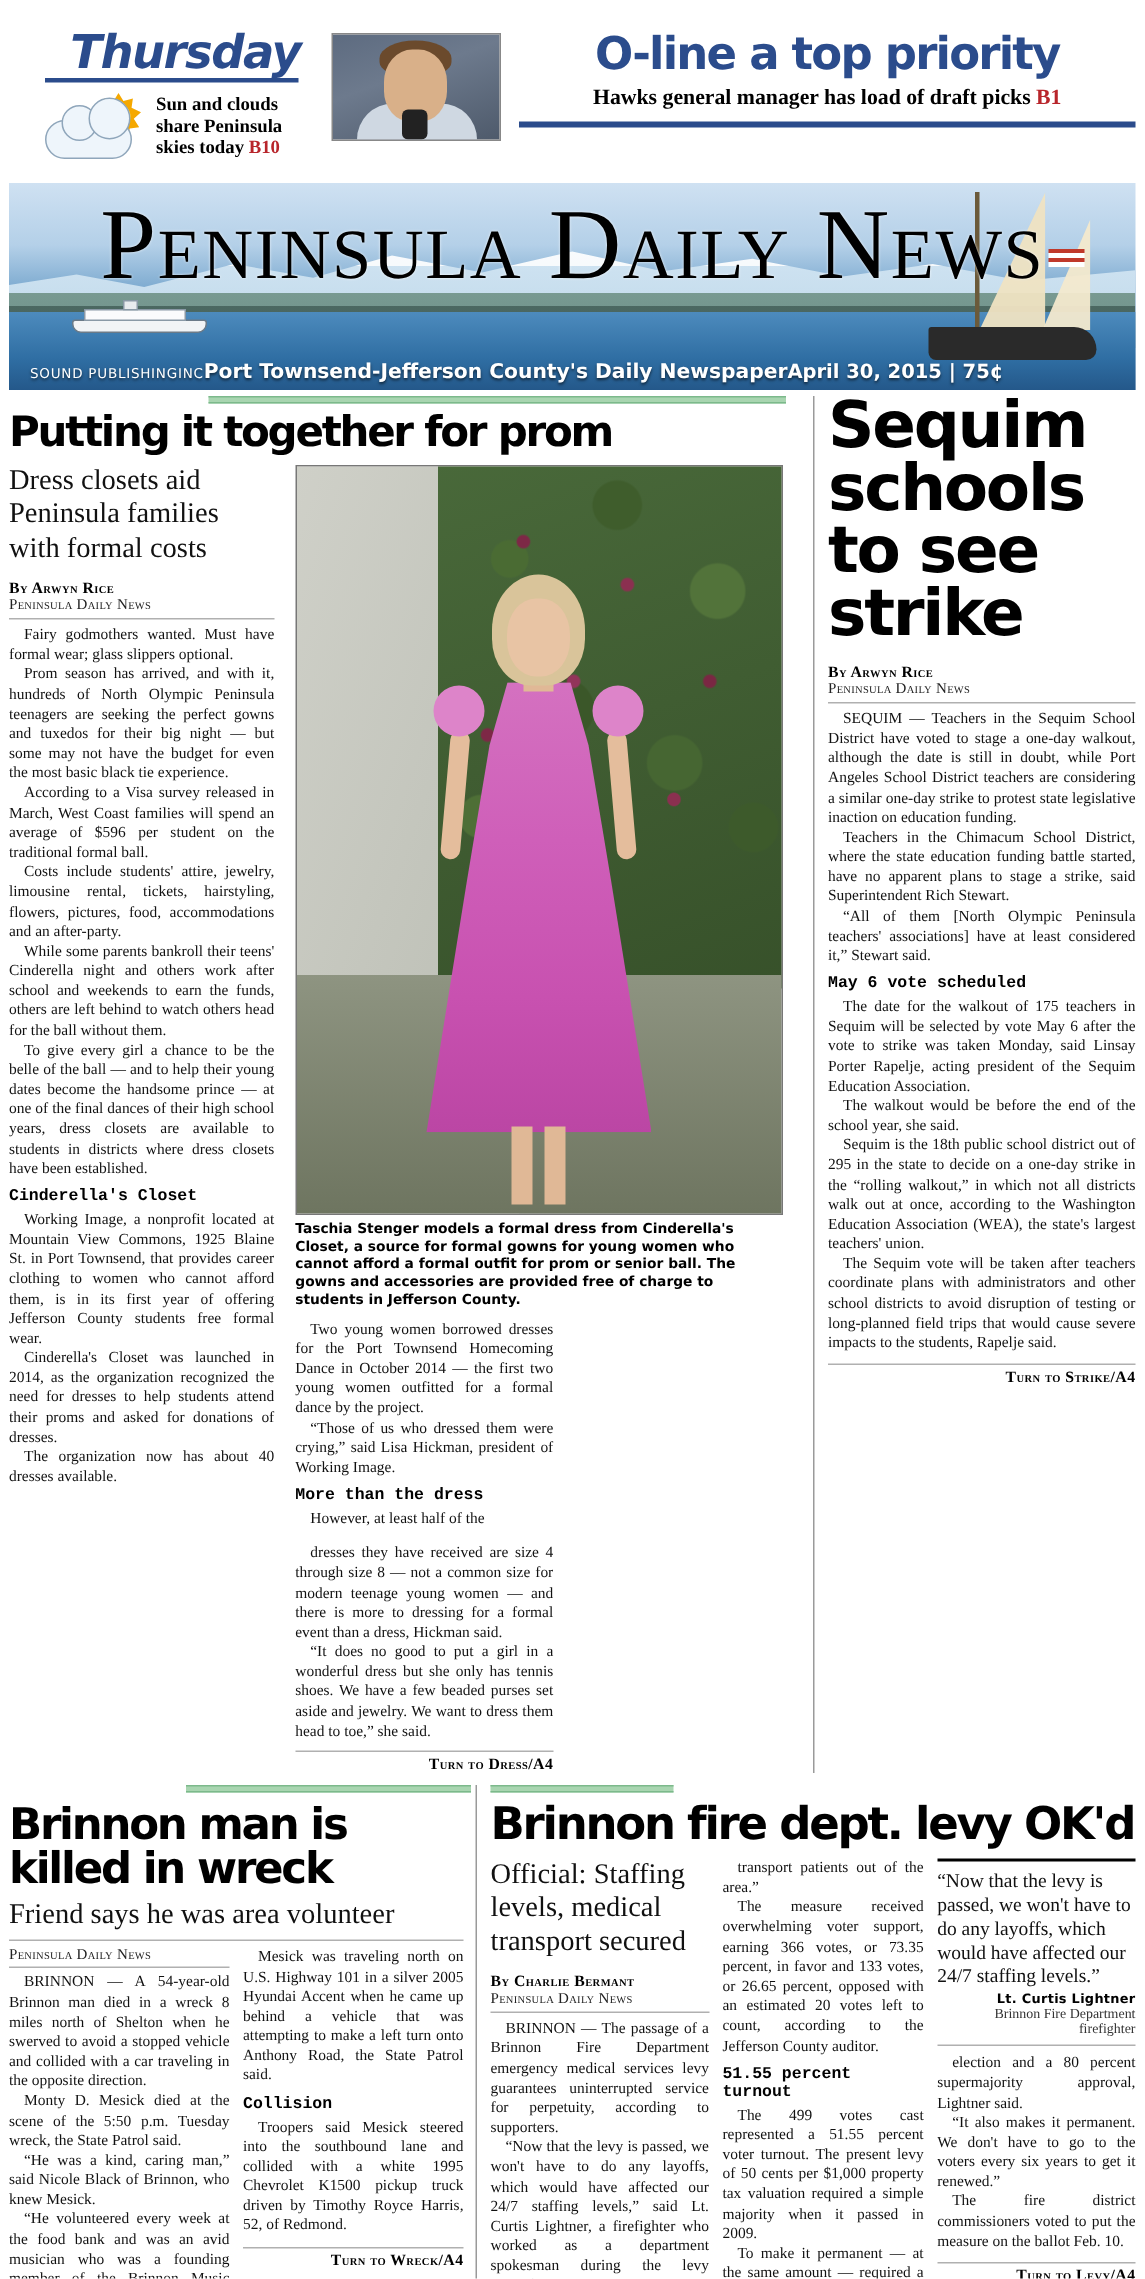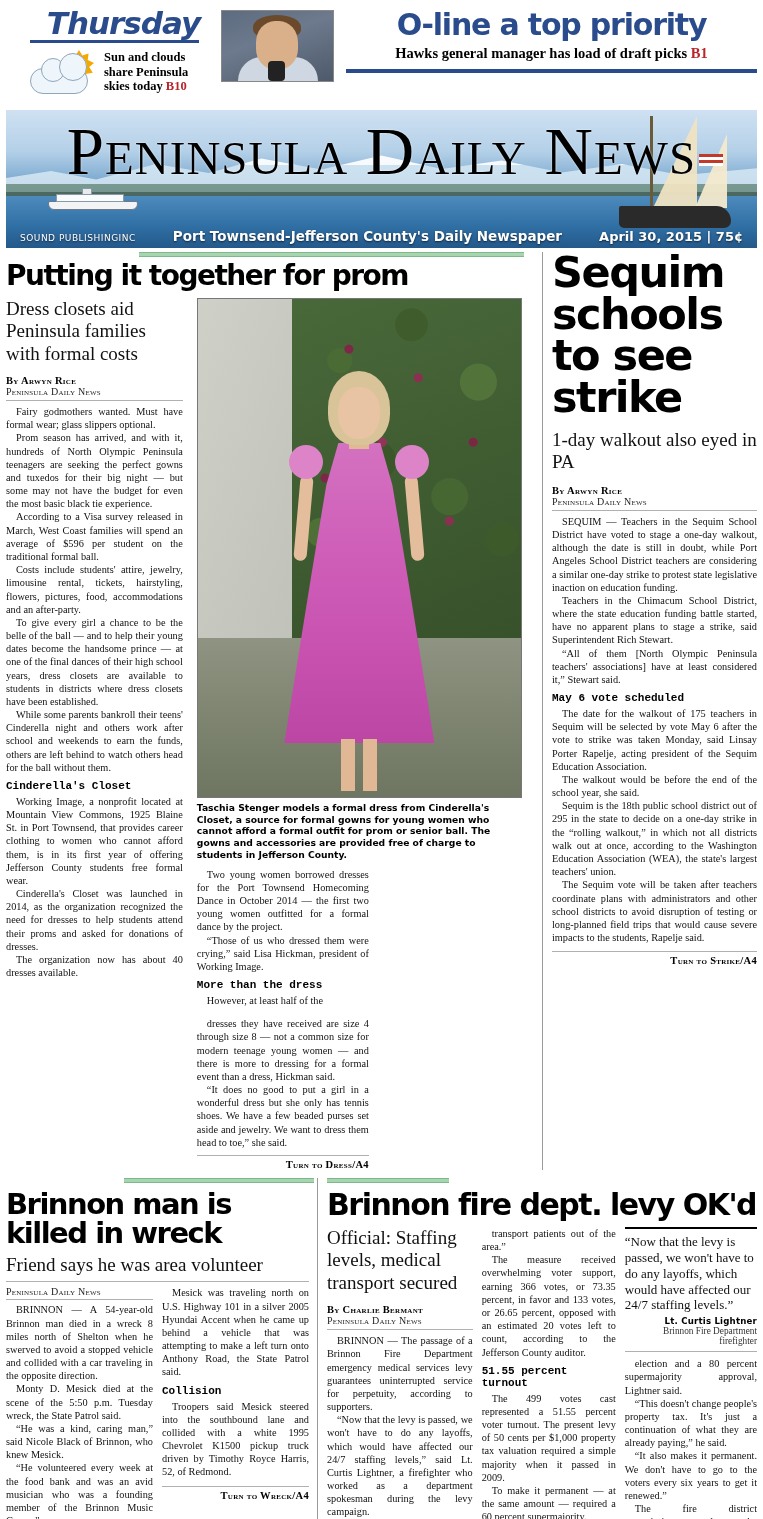--- a/index.html
+++ b/index.html
@@ -3,21 +3,21 @@
 <meta charset="utf-8">
 <style>
   * { box-sizing: border-box; margin: 0; padding: 0; }
   body {
     width: 763px; height: 1519px;
     background: #ffffff;
     font-family: "Liberation Serif", serif;
     overflow: hidden;
     position: relative;
   }
-  .page { width: 763px; height: 1519px; position: relative; padding: 0 6px; }
+  .page { width: 763px; height: 1519px; position: relative; padding: 12px 6px; }
 
   
   .skybox { display: flex; height: 104px; padding-top: 8px; }
   .sky-left { width: 215px; position: relative; }
   .weekday {
     font-family: "DejaVu Sans", sans-serif;
     font-weight: bold; font-style: italic;
     font-size: 31px; color: #2b4c8c; letter-spacing: -1px;
     text-align: center; line-height: 1;
     margin-left: 20px;
@@ -102,21 +102,21 @@
   .mh-title {
     position: relative; z-index: 5; text-align: center;
     font-family: "Liberation Serif", serif; font-weight: normal;
     font-size: 67px; line-height: 1; letter-spacing: 1px; color: #000;
     padding-top: 8px;
     font-variant: small-caps;
     text-shadow: 0 0 2px rgba(255,255,255,.8);
   }
   .mh-footer {
     position:absolute; z-index:6; left:0; right:0; bottom:4px;
-    display:flex; align-items:center; justify-content:space-between;
+    display:flex; align-items:center; 
     padding: 0 14px;
     font-family: "DejaVu Sans", sans-serif; font-weight:bold; font-size:12.5px;
     color: #fff; text-shadow: 0 1px 2px rgba(0,0,0,.6);
   }
   .mh-sp { letter-spacing:.5px; font-size:13px; }
   .mh-sp span { font-weight:normal; font-size:9px; }
   .mh-tag { font-size:13.5px; letter-spacing:0; }
   .mh-date { font-size:13px; }
 
   
@@ -320,22 +320,22 @@
           <div style="margin-top:10px">
             <div class="byline">By Arwyn Rice</div>
             <div class="byline2">Peninsula Daily News</div>
           </div>
           <div class="hr-thin" style="margin:3px 0 4px"></div>
           <div class="bodytext">
             <p>Fairy godmothers wanted. Must have formal wear; glass slippers optional.</p>
             <p>Prom season has arrived, and with it, hundreds of North Olympic Peninsula teenagers are seeking the perfect gowns and tuxedos for their big night — but some may not have the budget for even the most basic black tie experience.</p>
             <p>According to a Visa survey released in March, West Coast families will spend an average of $596 per student on the traditional formal ball.</p>
             <p>Costs include students' attire, jewelry, limousine rental, tickets, hairstyling, flowers, pictures, food, accommodations and an after-party.</p>
+            <p>While some parents bankroll their teens' Cinderella night and others work after school and weekends to earn the funds, others are left behind to watch others head for the ball without them.</p>
             <p>To give every girl a chance to be the belle of the ball — and to help their young dates become the handsome prince — at one of the final dances of their high school years, dress closets are available to students in districts where dress closets have been established.</p>
-            <p>While some parents bankroll their teens' Cinderella night and others work after school and weekends to earn the funds, others are left behind to watch others head for the ball without them.</p>
           </div>
           <div class="subhead">Cinderella's Closet</div>
           <div class="bodytext">
             <p>Working Image, a nonprofit located at Mountain View Commons, 1925 Blaine St. in Port Townsend, that provides career clothing to women who cannot afford them, is in its first year of offering Jefferson County students free formal wear.</p>
             <p>Cinderella's Closet was launched in 2014, as the organization recognized the need for dresses to help students attend their proms and asked for donations of dresses.</p>
             <p>The organization now has about 40 dresses available.</p>
           </div>
         </div>
 
         <div class="photo-wrap">
@@ -380,21 +380,20 @@
               <div class="hr-thin" style="margin:6px 0 3px"></div>
               <div class="jumpline">Turn to Dress/A4</div>
             </div>
           </div>
         </div>
       </div>
     </div>
 
     <div class="lead-right">
       <div class="hl-black seq-hl">Sequim schools to see strike</div>
-      <div class="deck seq-deck">1-day walkout also eyed in PA</div>
       <div style="margin-top:12px">
         <div class="byline">By Arwyn Rice</div>
         <div class="byline2">Peninsula Daily News</div>
       </div>
       <div class="hr-thin" style="margin:3px 0 4px"></div>
       <div class="bodytext">
         <p>SEQUIM — Teachers in the Sequim School District have voted to stage a one-day walkout, although the date is still in doubt, while Port Angeles School District teachers are considering a similar one-day strike to protest state legislative inaction on education funding.</p>
         <p>Teachers in the Chimacum School District, where the state education funding battle started, have no apparent plans to stage a strike, said Superintendent Rich Stewart.</p>
         <p>“All of them [North Olympic Peninsula teachers' associations] have at least considered it,” Stewart said.</p>
       </div>
@@ -473,21 +472,20 @@
           </div>
         </div>
         <div class="lc3">
           <div class="hr-dark" style="margin-bottom:5px"></div>
           <div class="pullquote">“Now that the levy is passed, we won't have to do any layoffs, which would have affected our 24/7 staffing levels.”</div>
           <div class="pq-attr">Lt. Curtis Lightner</div>
           <div class="pq-attr2">Brinnon Fire Department firefighter</div>
           <div class="hr-thin" style="margin:5px 0 5px"></div>
           <div class="bodytext">
             <p>election and a 80 percent supermajority approval, Lightner said.</p>
-            <p>“This doesn't change people's property tax. It's just a continuation of what they are already paying,” he said.</p>
             <p>“It also makes it permanent. We don't have to go to the voters every six years to get it renewed.”</p>
             <p>The fire district commissioners voted to put the measure on the ballot Feb. 10.</p>
           </div>
           <div class="hr-thin" style="margin:7px 0 3px"></div>
           <div class="jumpline">Turn to Levy/A4</div>
         </div>
       </div>
     </div>
   </div>
 

